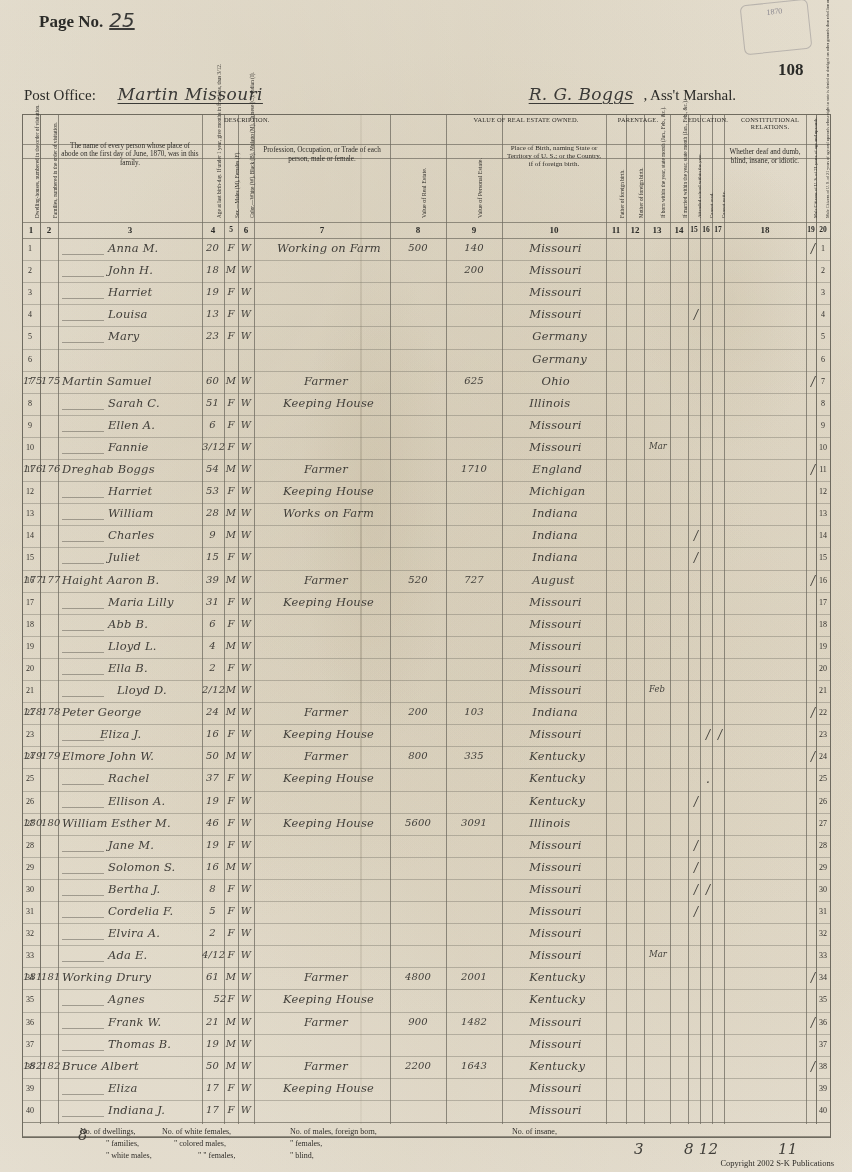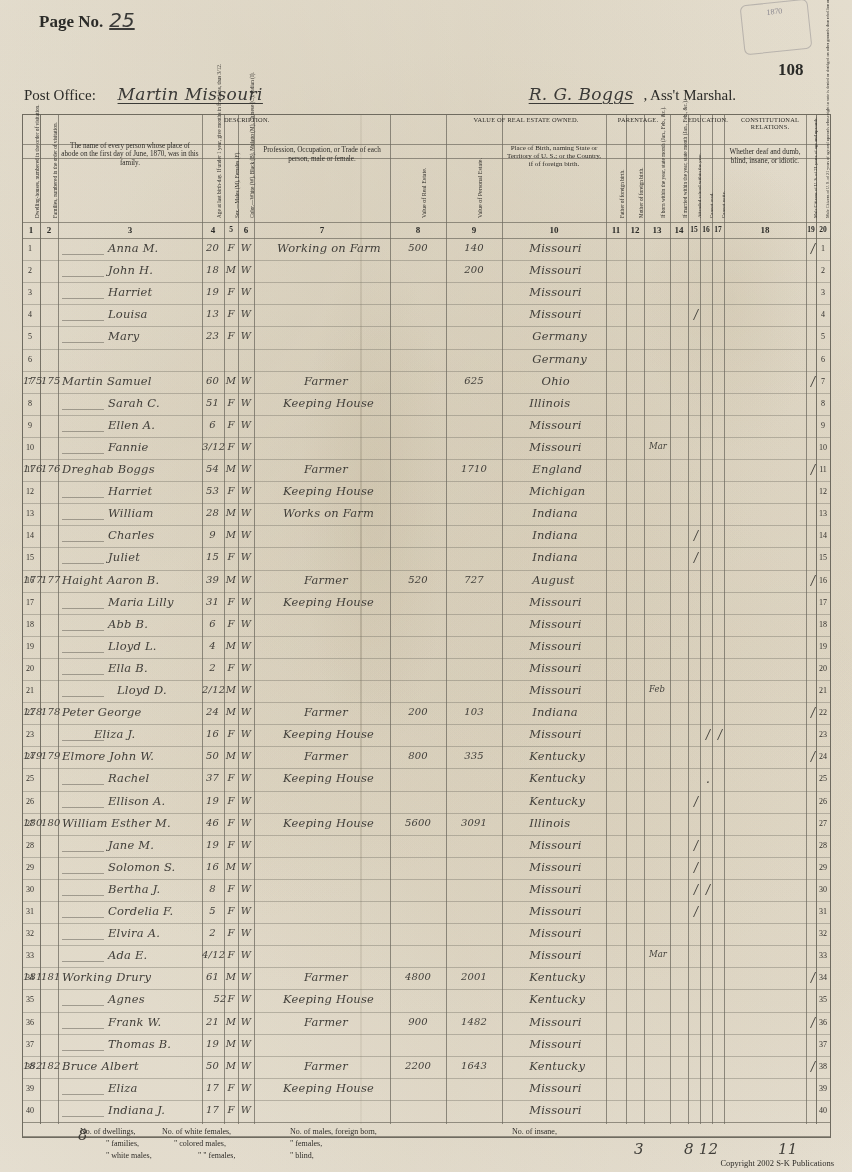--- a/index.html
+++ b/index.html
@@ -525,21 +525,21 @@
         <div class="cellw sm c" style="left:216px;top:4px;width:16px;text-align:center;">W</div>
         <div class="cellw" style="left:282px;top:3px;">Farmer</div>
         <div class="cellw sm c" style="left:372px;top:4px;width:48px;text-align:center;">200</div>
         <div class="cellw sm c" style="left:428px;top:4px;width:48px;text-align:center;">103</div>
         <div class="cellw" style="left:510.3px;top:3px;">Indiana</div>
         <div class="tick" style="left:789px;top:4px;">/</div>
       </div>
       <div class="rowno" style="left:0px;top:616.2px;">23</div>
       <div class="rowno" style="left:794px;top:616.2px;width:14px;">23</div>
       <div class="" style="position:absolute;left:0;top:610.2px;width:808px;height:22.1px;">
-        <div class="cellw" style="left:72px;top:3px;font-style:italic;">Eliza J.</div>
+        <div class="cellw" style="left:78px;top:3px;font-style:italic;">Eliza J.</div>
         <div class="ditto" style="left:40px;top:16px;width:42px;"></div>
         <div class="cellw sm c" style="left:180px;top:4px;width:21px;text-align:center;">16</div>
         <div class="cellw sm c" style="left:202px;top:4px;width:14px;text-align:center;">F</div>
         <div class="cellw sm c" style="left:216px;top:4px;width:16px;text-align:center;">W</div>
         <div class="cellw" style="left:261px;top:3px;">Keeping House</div>
         <div class="cellw" style="left:507.2px;top:3px;">Missouri</div>
         <div class="tick" style="left:684px;top:4px;">/</div>
         <div class="tick" style="left:696px;top:4px;">/</div>
       </div>
       <div class="rowno" style="left:0px;top:638.3px;">24</div>

